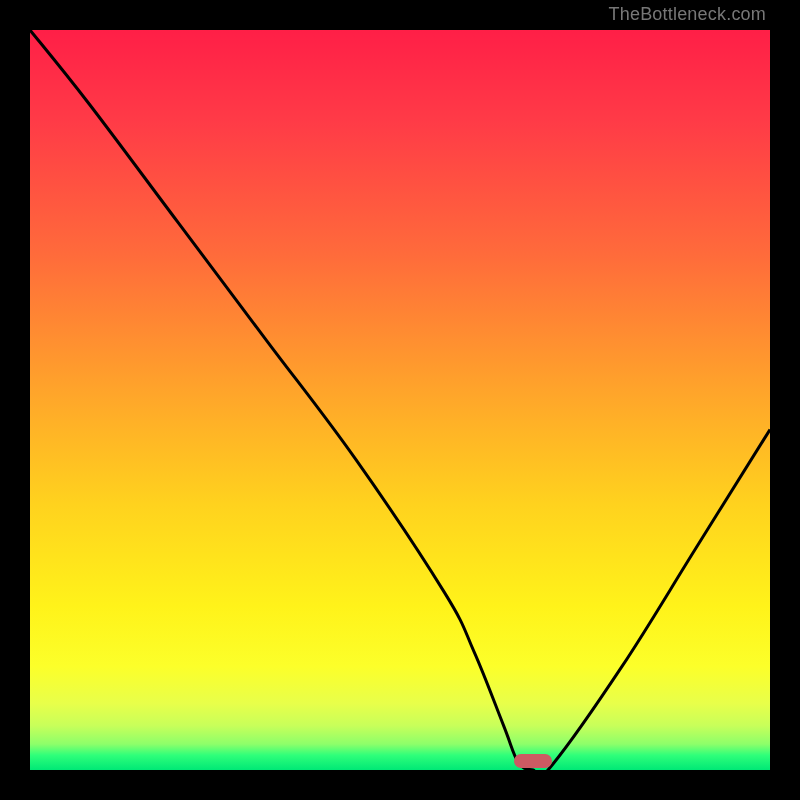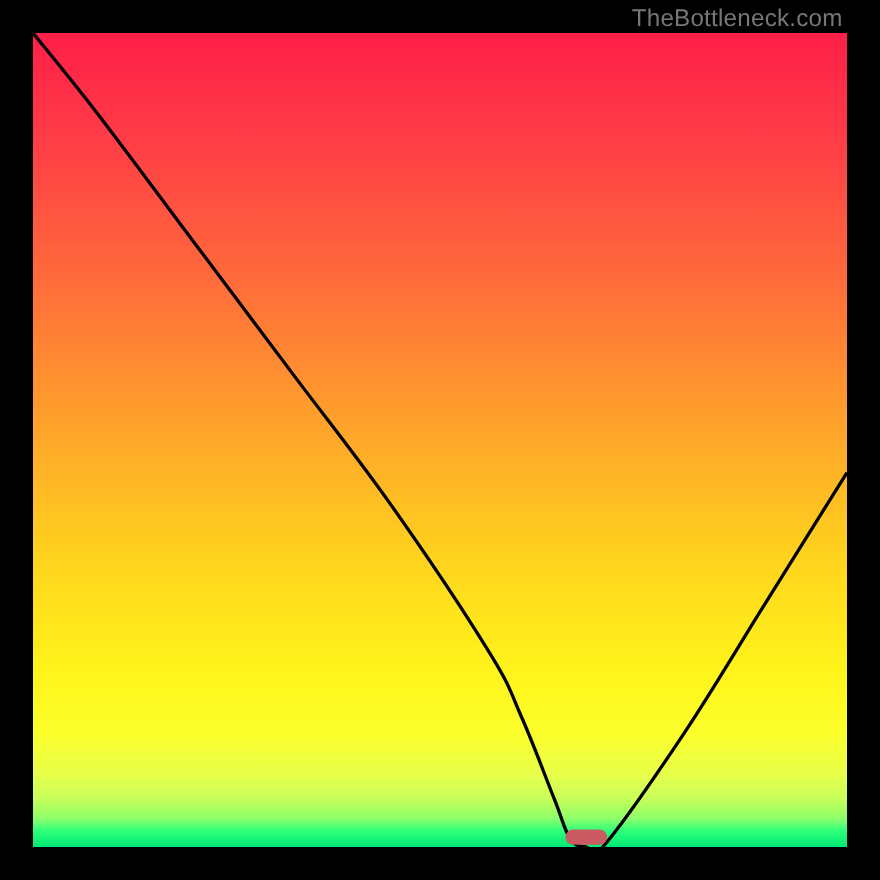--- a/index.html
+++ b/index.html
@@ -40,21 +40,21 @@
       #8dff6a 96.5%,
       #2fff7a 98%,
       #00e876 100%
     );
   }
   .watermark {
     position: absolute;
     top: 4px;
     right: 34px;
     color: #777;
-    font-size: 22px;
+    font-size: 18px;
     font-weight: 500;
     letter-spacing: 0.2px;
     user-select: none;
   }
   .curve {
     position: absolute;
     left: 30px;
     top: 30px;
     width: 740px;
     height: 740px;

